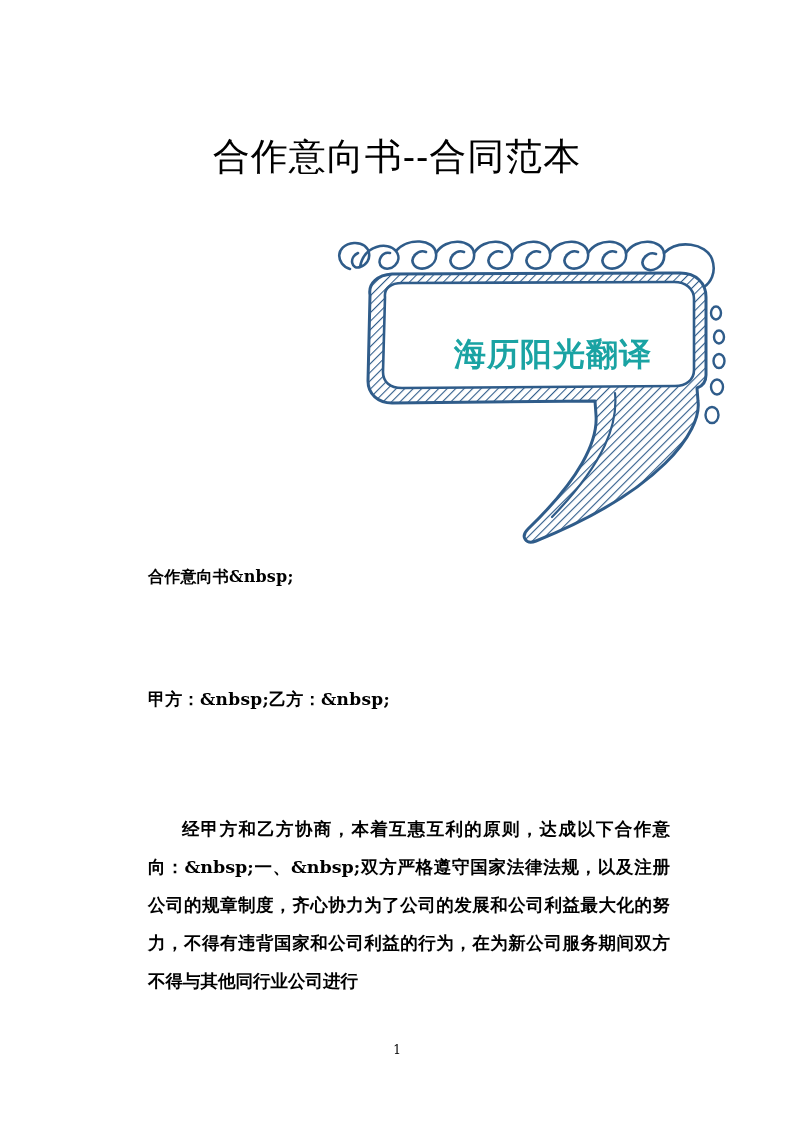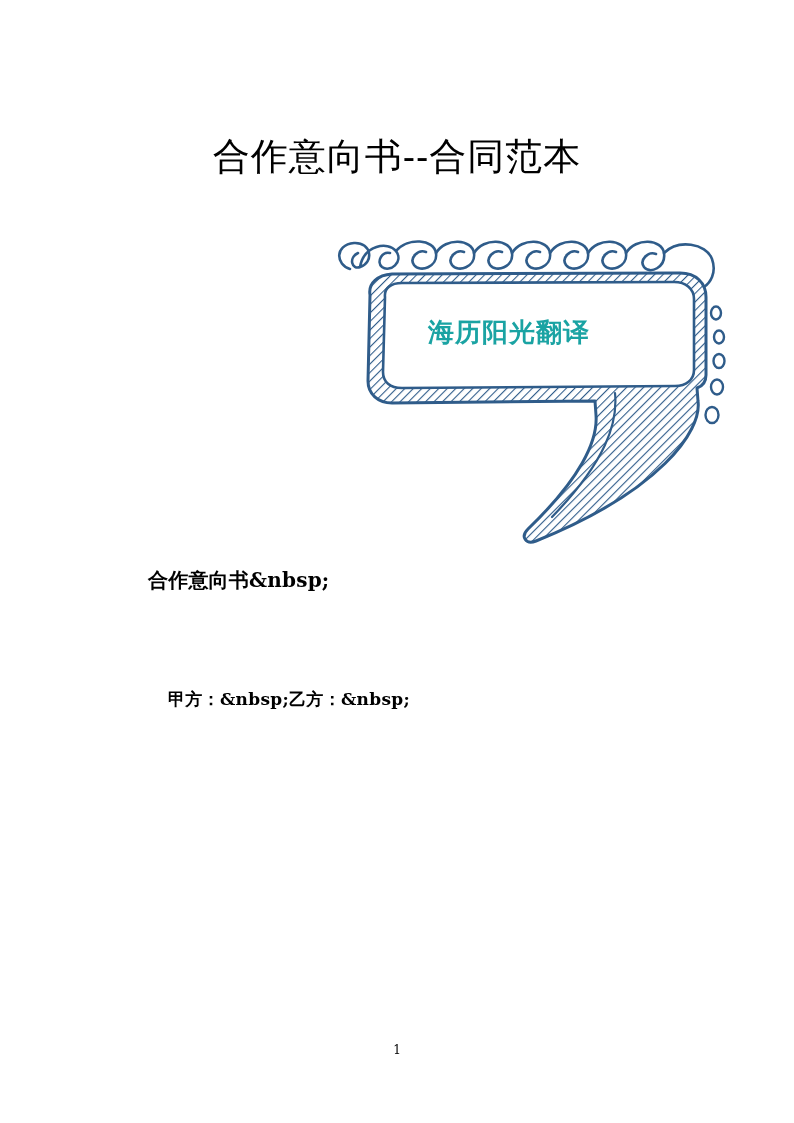--- a/index.html
+++ b/index.html
@@ -41,47 +41,46 @@
     top: 225px;
     width: 420px;
     height: 335px;
   }
   .figure svg {
     display: block;
   }
   .bubble-text {
     position: absolute;
     left: 98px;
-    top: 90px;
+    top: 108px;
     width: 250px;
-    text-align: left;
+    text-align: center;
     font-family: "DejaVu Serif", serif;
-    font-size: 26px;
+    font-size: 32px;
     font-weight: 700;
     color: #1aa3a3;
     letter-spacing: 1px;
   }
   .body-block {
     position: absolute;
     left: 148px;
     width: 520px;
     font-family: "DejaVu Serif", serif;
     font-weight: 700;
     color: #000000;
   }
   .line-1 {
     top: 567px;
-    font-size: 20px;
+    font-size: 16px;
     letter-spacing: 0.2px;
   }
   .line-2 {
     top: 688px;
     font-size: 17px;
     letter-spacing: 0.3px;
-    margin-left: 20px;
   }
   .para {
     position: absolute;
     left: 148px;
     top: 810px;
     width: 522px;
     font-family: "DejaVu Serif", serif;
     font-size: 17.5px;
     font-weight: 700;
     line-height: 38px;
@@ -166,16 +165,17 @@
                Z" fill="#ffffff" stroke="#2f5c8a" stroke-width="2.6" stroke-linejoin="round"></path>
 
       <path d="M285 168 C 288 198, 276 236, 222 292" fill="none" stroke="#2f5c8a" stroke-width="2.2" stroke-linecap="round"></path>
     </svg>
     <div class="bubble-text">海历阳光翻译</div>
   </div>
 
   <div class="body-block line-1">合作意向书&amp;nbsp;</div>
   <div class="body-block line-2">甲方：&amp;nbsp;乙方：&amp;nbsp;</div>
 
+  <div class="para"><span class="indent">经甲方和乙方协商，本着互惠互利的原则，达成以下合作意向：&amp;nbsp;一、&amp;nbsp;双方严格遵守国家法律法规，以及注册公司的规章制度，齐心协力为了公司的发展和公司利益最大化的努力，不得有违背国家和公司利益的行为，在为新公司服务期间双方不得与其他同行业公司进行</span></div>
 
   <div class="page-number">1</div>
 
 </div>
 
 </body></html>

